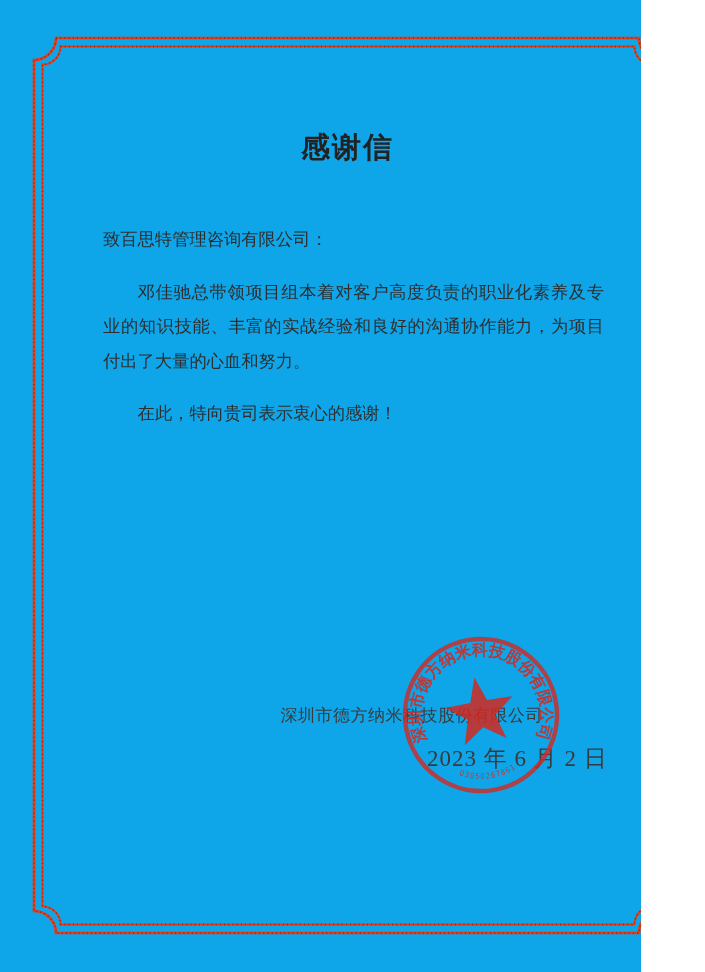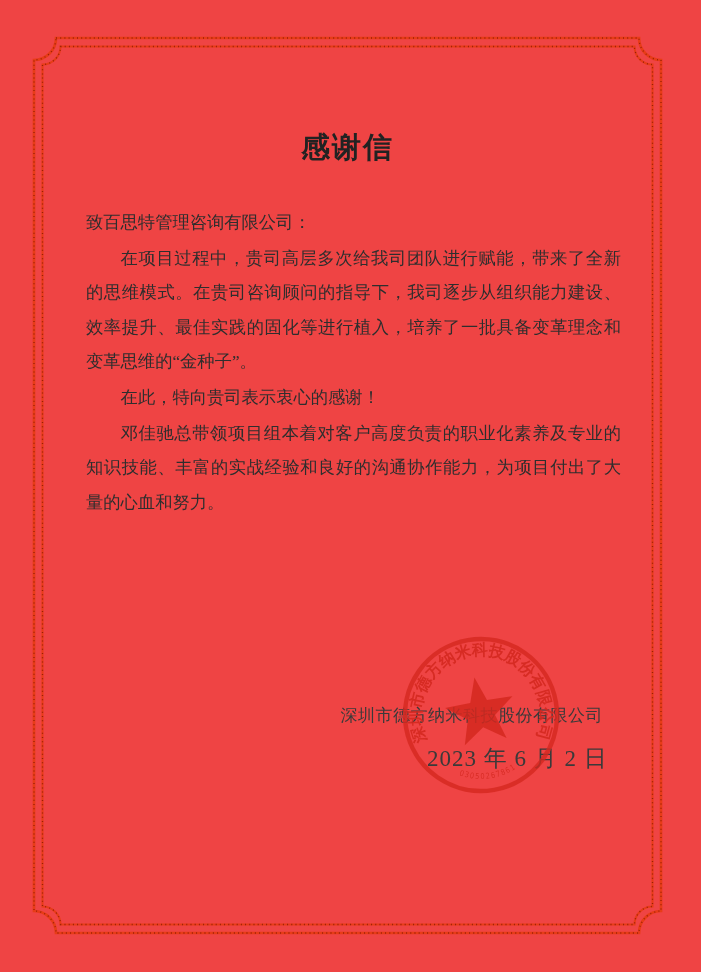--- a/index.html
+++ b/index.html
@@ -4,43 +4,43 @@
 <style>
   :root{
     --frame-red:#e83c17;
     --frame-dot:#8a1a02;
     --stamp-red:#d4281f;
     --text:#2e2e2e;
   }
   html,body{margin:0;padding:0;background:#ffffff;}
   .page{
     position:relative;
-    width:701px;height:972px;
-    background:#ef4444;
+    width:641px;height:972px;
+    background:#0ea5e9;
     overflow:hidden;
     font-family:"Liberation Serif","DejaVu Serif",serif;
     color:var(--text);
   }
   .frame-svg{position:absolute;left:0;top:0;}
   .frame-line{fill:none;stroke:var(--frame-red);}
   .frame-outer{stroke-width:2.7px;}
   .frame-inner{stroke-width:2px;}
   .frame-dots{fill:none;stroke:var(--frame-dot);stroke-width:1.3px;stroke-dasharray:1 3.2;opacity:.85;}
   .title{
     position:absolute;left:0;top:128px;width:695px;
     text-align:center;
     font-size:29px;font-weight:600;letter-spacing:2px;
     margin:0;color:#222;
   }
   .body-text{
     position:absolute;left:85px;top:205px;width:537px;
     font-size:17.3px;line-height:34.6px;
     text-align:justify;
   }
-  .body-text p{margin:1px;text-indent:2em;}
+  .body-text p{margin:18px;text-indent:2em;}
   .body-text p.salutation{text-indent:0;}
   .signature-company{
     position:absolute;top:704px;right:98px;
     font-size:17px;letter-spacing:.5px;
     white-space:nowrap;color:#3a3a3a;
   }
   .signature-date{
     position:absolute;top:743px;left:427px;
     font-size:23px;letter-spacing:1px;
     white-space:nowrap;color:#3a3a3a;
@@ -68,23 +68,22 @@
     <path class="frame-line frame-outer" d="M 56 38 H 639 A 22 22 0 0 0 661 60 V 911 A 22 22 0 0 0 639 933 H 56 A 22 22 0 0 0 34 911 V 60 A 22 22 0 0 0 56 38 Z"></path>
     <path class="frame-dots" d="M 56 38 H 639 A 22 22 0 0 0 661 60 V 911 A 22 22 0 0 0 639 933 H 56 A 22 22 0 0 0 34 911 V 60 A 22 22 0 0 0 56 38 Z"></path>
     <path class="frame-line frame-inner" d="M 60.5 46.5 H 634.5 A 18 18 0 0 0 652.5 64.5 V 906.5 A 18 18 0 0 0 634.5 924.5 H 60.5 A 18 18 0 0 0 42.5 906.5 V 64.5 A 18 18 0 0 0 60.5 46.5 Z"></path>
     <path class="frame-dots" d="M 60.5 46.5 H 634.5 A 18 18 0 0 0 652.5 64.5 V 906.5 A 18 18 0 0 0 634.5 924.5 H 60.5 A 18 18 0 0 0 42.5 906.5 V 64.5 A 18 18 0 0 0 60.5 46.5 Z"></path>
   </svg>
 
   <h1 class="title">感谢信</h1>
 
   <div class="body-text">
     <p class="salutation">致百思特管理咨询有限公司：</p>
-    <p>在项目过程中，贵司高层多次给我司团队进行赋能，带来了全新的思维模式。在贵司咨询顾问的指导下，我司逐步从组织能力建设、效率提升、最佳实践的固化等进行植入，培养了一批具备变革理念和变革思维的“金种子”。</p>
+    <p>邓佳驰总带领项目组本着对客户高度负责的职业化素养及专业的知识技能、丰富的实战经验和良好的沟通协作能力，为项目付出了大量的心血和努力。</p>
     <p>在此，特向贵司表示衷心的感谢！</p>
-    <p>邓佳驰总带领项目组本着对客户高度负责的职业化素养及专业的知识技能、丰富的实战经验和良好的沟通协作能力，为项目付出了大量的心血和努力。</p>
   </div>
 
   <div class="signature-company">深圳市德方纳米科技股份有限公司</div>
   <div class="signature-date">2023 年 6 月 2 日</div>
 
   <svg class="stamp-svg" width="224" height="224" viewBox="371 603 224 224" aria-hidden="true">
     <defs>
       <path id="ring-path" d="M 423 730.5 A 60 60 0 1 1 530.2 749.4"></path>
       <path id="serial-path" d="M 449 770.4 A 64 64 0 0 0 513 770.4"></path>
     </defs>

